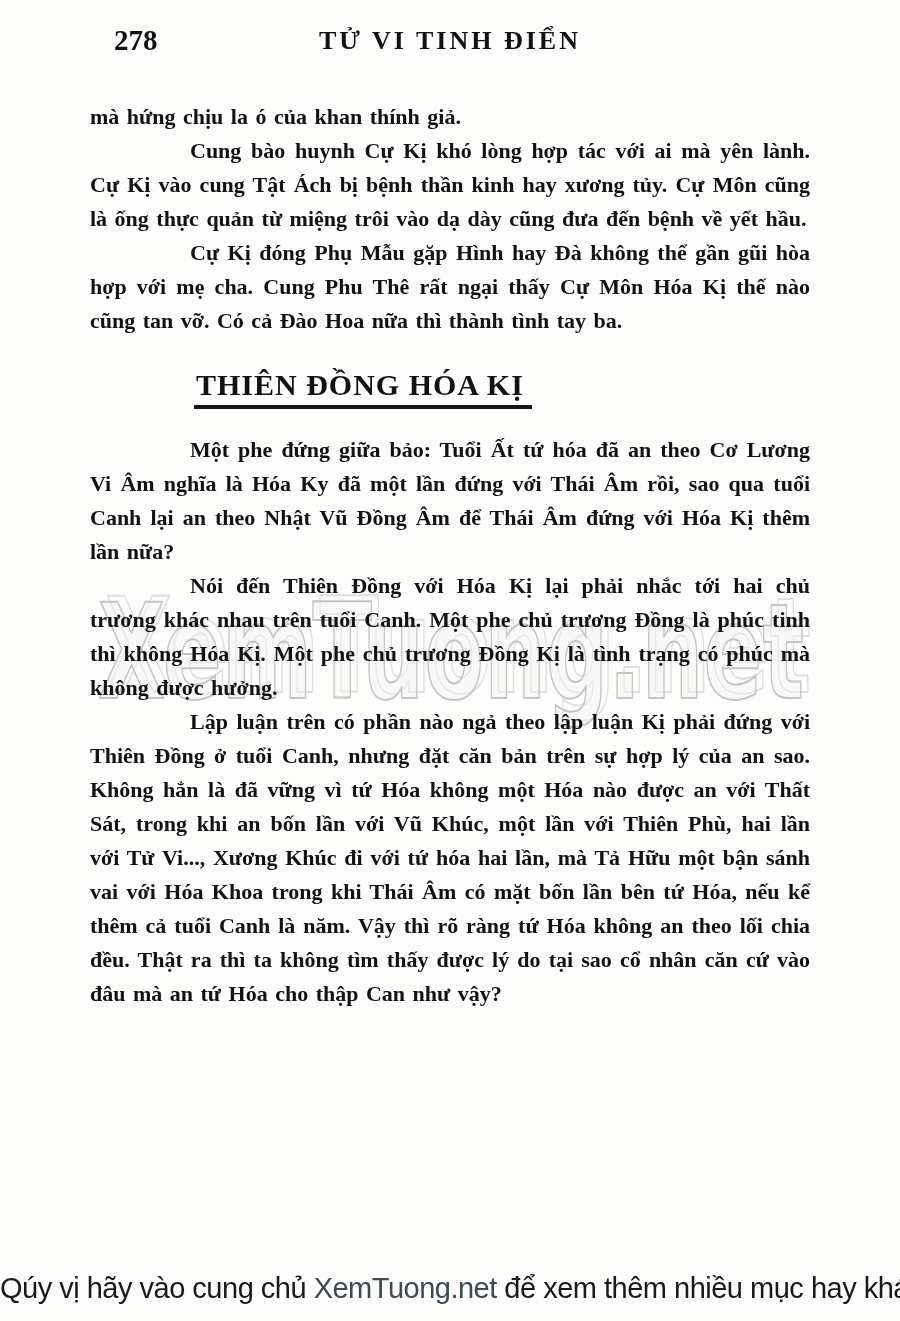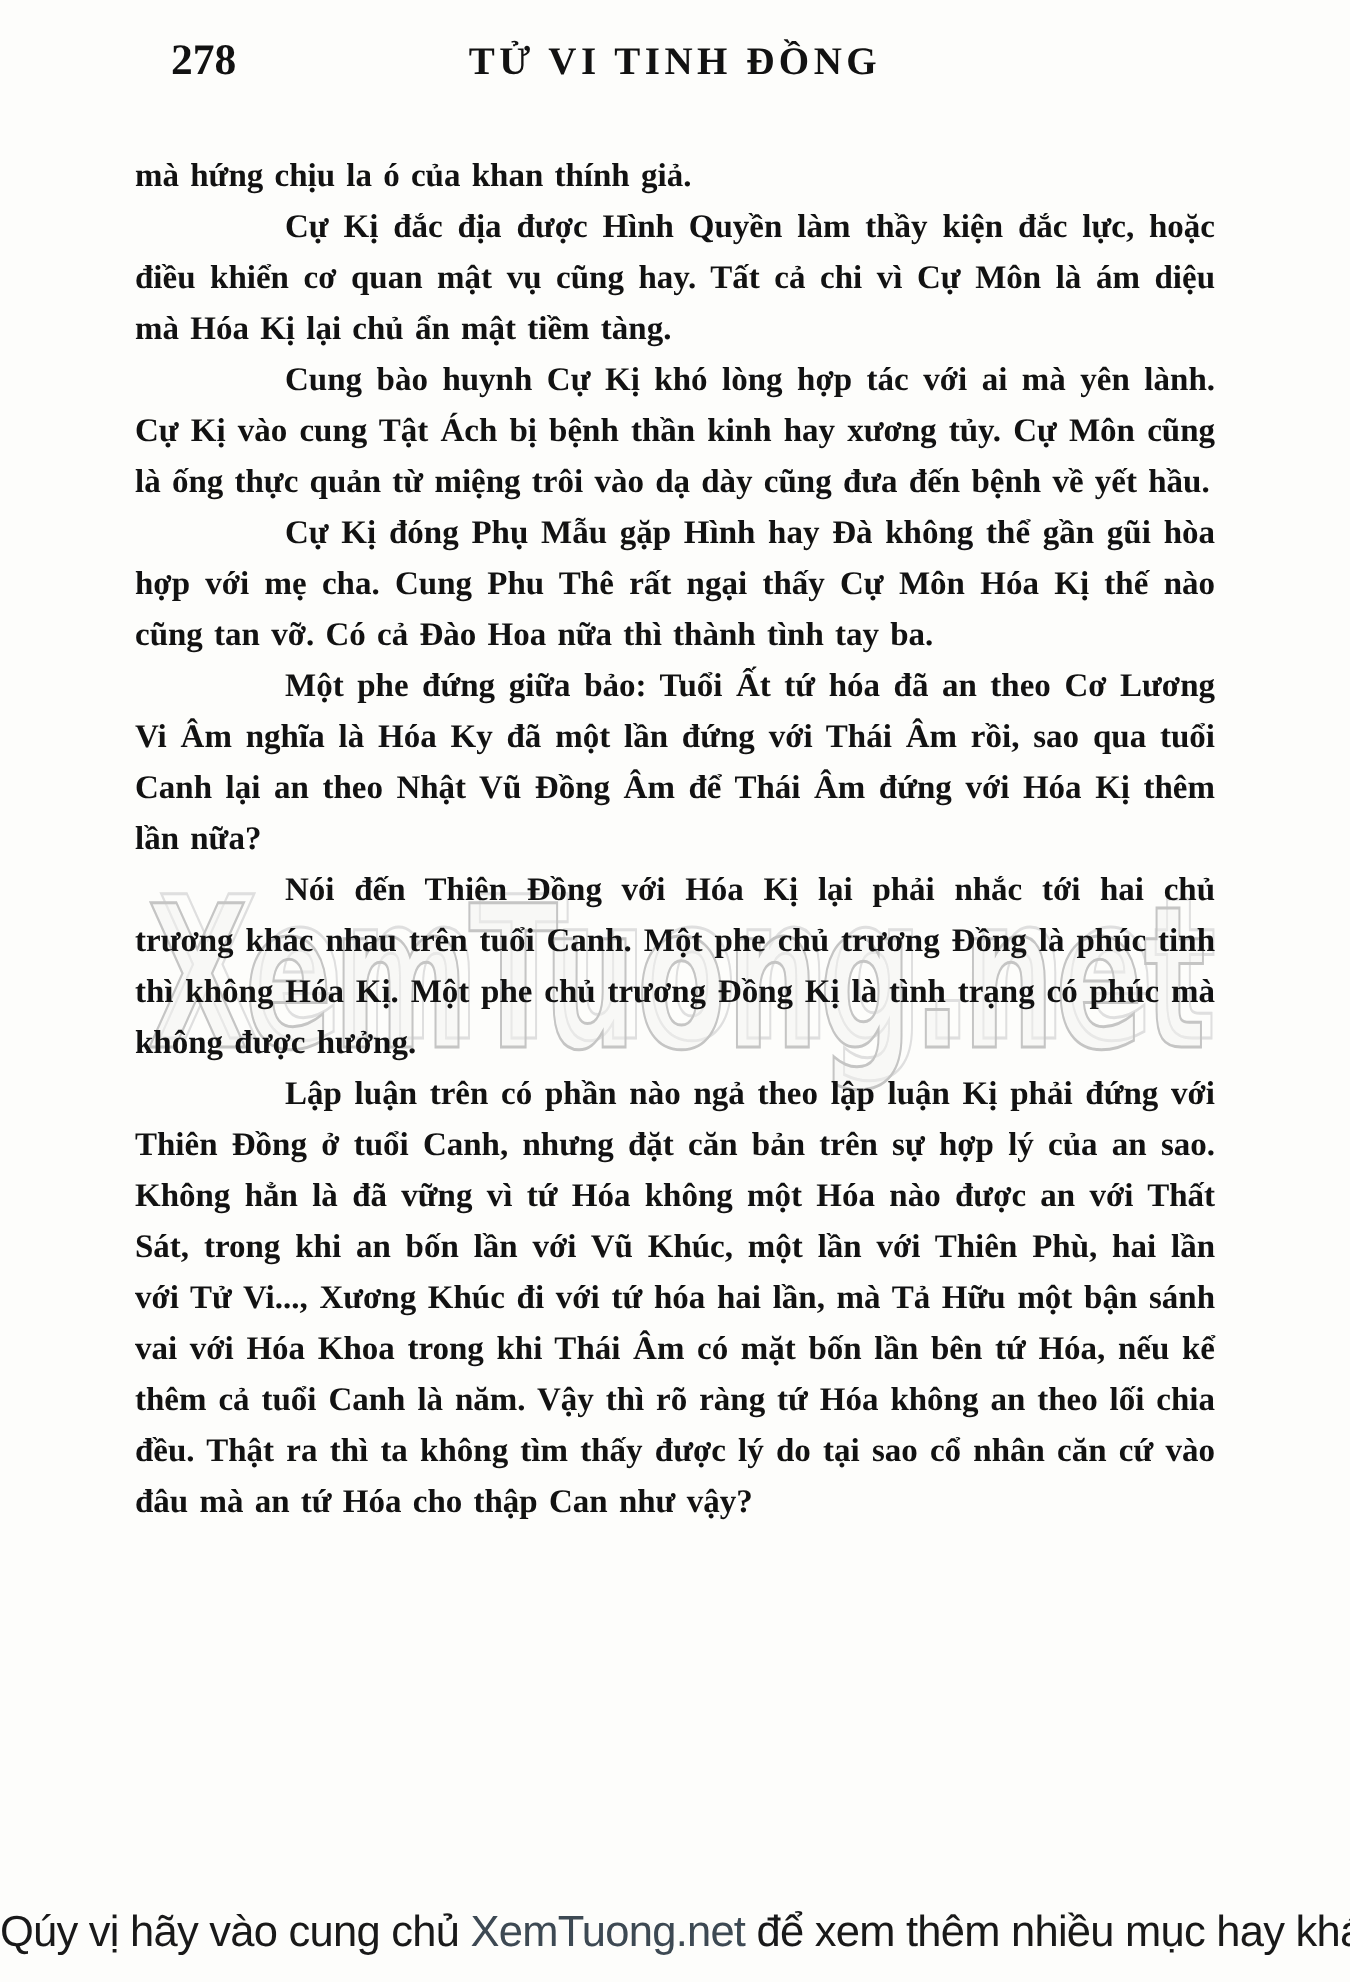--- a/index.html
+++ b/index.html
@@ -72,29 +72,31 @@
 
   <div class="watermark">
     <svg width="724" height="160" viewBox="0 0 724 160" xmlns="http://www.w3.org/2000/svg">
       <text x="10" y="116" font-family="DejaVu Sans, sans-serif" font-size="132" font-weight="700" textLength="706" lengthAdjust="spacingAndGlyphs" fill="none" stroke="#dcdcdc" stroke-width="2" transform="translate(7,-6)">XemTuong.net</text>
       <text x="10" y="116" font-family="DejaVu Sans, sans-serif" font-size="132" font-weight="700" textLength="706" lengthAdjust="spacingAndGlyphs" fill="#f1f1ef" fill-opacity="0.45" stroke="#bfbfbf" stroke-width="2">XemTuong.net</text>
     </svg>
   </div>
 
   <div class="header">
     <span class="page-num">278</span>
-    <span class="book-title">TỬ VI TINH ĐỒNG</span>
+    <span class="book-title">TỬ VI TINH ĐIỂN</span>
   </div>
 
   <div class="content">
     <p class="continuation">mà hứng chịu la ó của khan thính giả.</p>
-    <p>Cự Kị đắc địa được Hình Quyền làm thầy kiện đắc lực, hoặc điều khiển cơ quan mật vụ cũng hay. Tất cả chi vì Cự Môn là ám diệu mà Hóa Kị lại chủ ẩn mật tiềm tàng.</p>
     <p>Cung bào huynh Cự Kị khó lòng hợp tác với ai mà yên lành. Cự Kị vào cung Tật Ách bị bệnh thần kinh hay xương tủy. Cự Môn cũng là ống thực quản từ miệng trôi vào dạ dày cũng đưa đến bệnh về yết hầu.</p>
     <p>Cự Kị đóng Phụ Mẫu gặp Hình hay Đà không thể gần gũi hòa hợp với mẹ cha. Cung Phu Thê rất ngại thấy Cự Môn Hóa Kị thế nào cũng tan vỡ. Có cả Đào Hoa nữa thì thành tình tay ba.</p>
 
+    <div class="section-heading-wrap">
+      <span class="section-heading">THIÊN ĐỒNG HÓA KỊ</span>
+    </div>
 
     <p>Một phe đứng giữa bảo: Tuổi Ất tứ hóa đã an theo Cơ Lương Vi Âm nghĩa là Hóa Ky đã một lần đứng với Thái Âm rồi, sao qua tuổi Canh lại an theo Nhật Vũ Đồng Âm để Thái Âm đứng với Hóa Kị thêm lần nữa?</p>
     <p>Nói đến Thiên Đồng với Hóa Kị lại phải nhắc tới hai chủ trương khác nhau trên tuổi Canh. Một phe chủ trương Đồng là phúc tinh thì không Hóa Kị. Một phe chủ trương Đồng Kị là tình trạng có phúc mà không được hưởng.</p>
     <p>Lập luận trên có phần nào ngả theo lập luận Kị phải đứng với Thiên Đồng ở tuổi Canh, nhưng đặt căn bản trên sự hợp lý của an sao. Không hẳn là đã vững vì tứ Hóa không một Hóa nào được an với Thất Sát, trong khi an bốn lần với Vũ Khúc, một lần với Thiên Phù, hai lần với Tử Vi..., Xương Khúc đi với tứ hóa hai lần, mà Tả Hữu một bận sánh vai với Hóa Khoa trong khi Thái Âm có mặt bốn lần bên tứ Hóa, nếu kể thêm cả tuổi Canh là năm. Vậy thì rõ ràng tứ Hóa không an theo lối chia đều. Thật ra thì ta không tìm thấy được lý do tại sao cổ nhân căn cứ vào đâu mà an tứ Hóa cho thập Can như vậy?</p>
   </div>
 
   <div class="footer">
     <span>Qúy vị hãy vào cung chủ </span><span class="brand">XemTuong.net</span><span> để xem thêm nhiều mục hay khác</span>
   </div>
 

